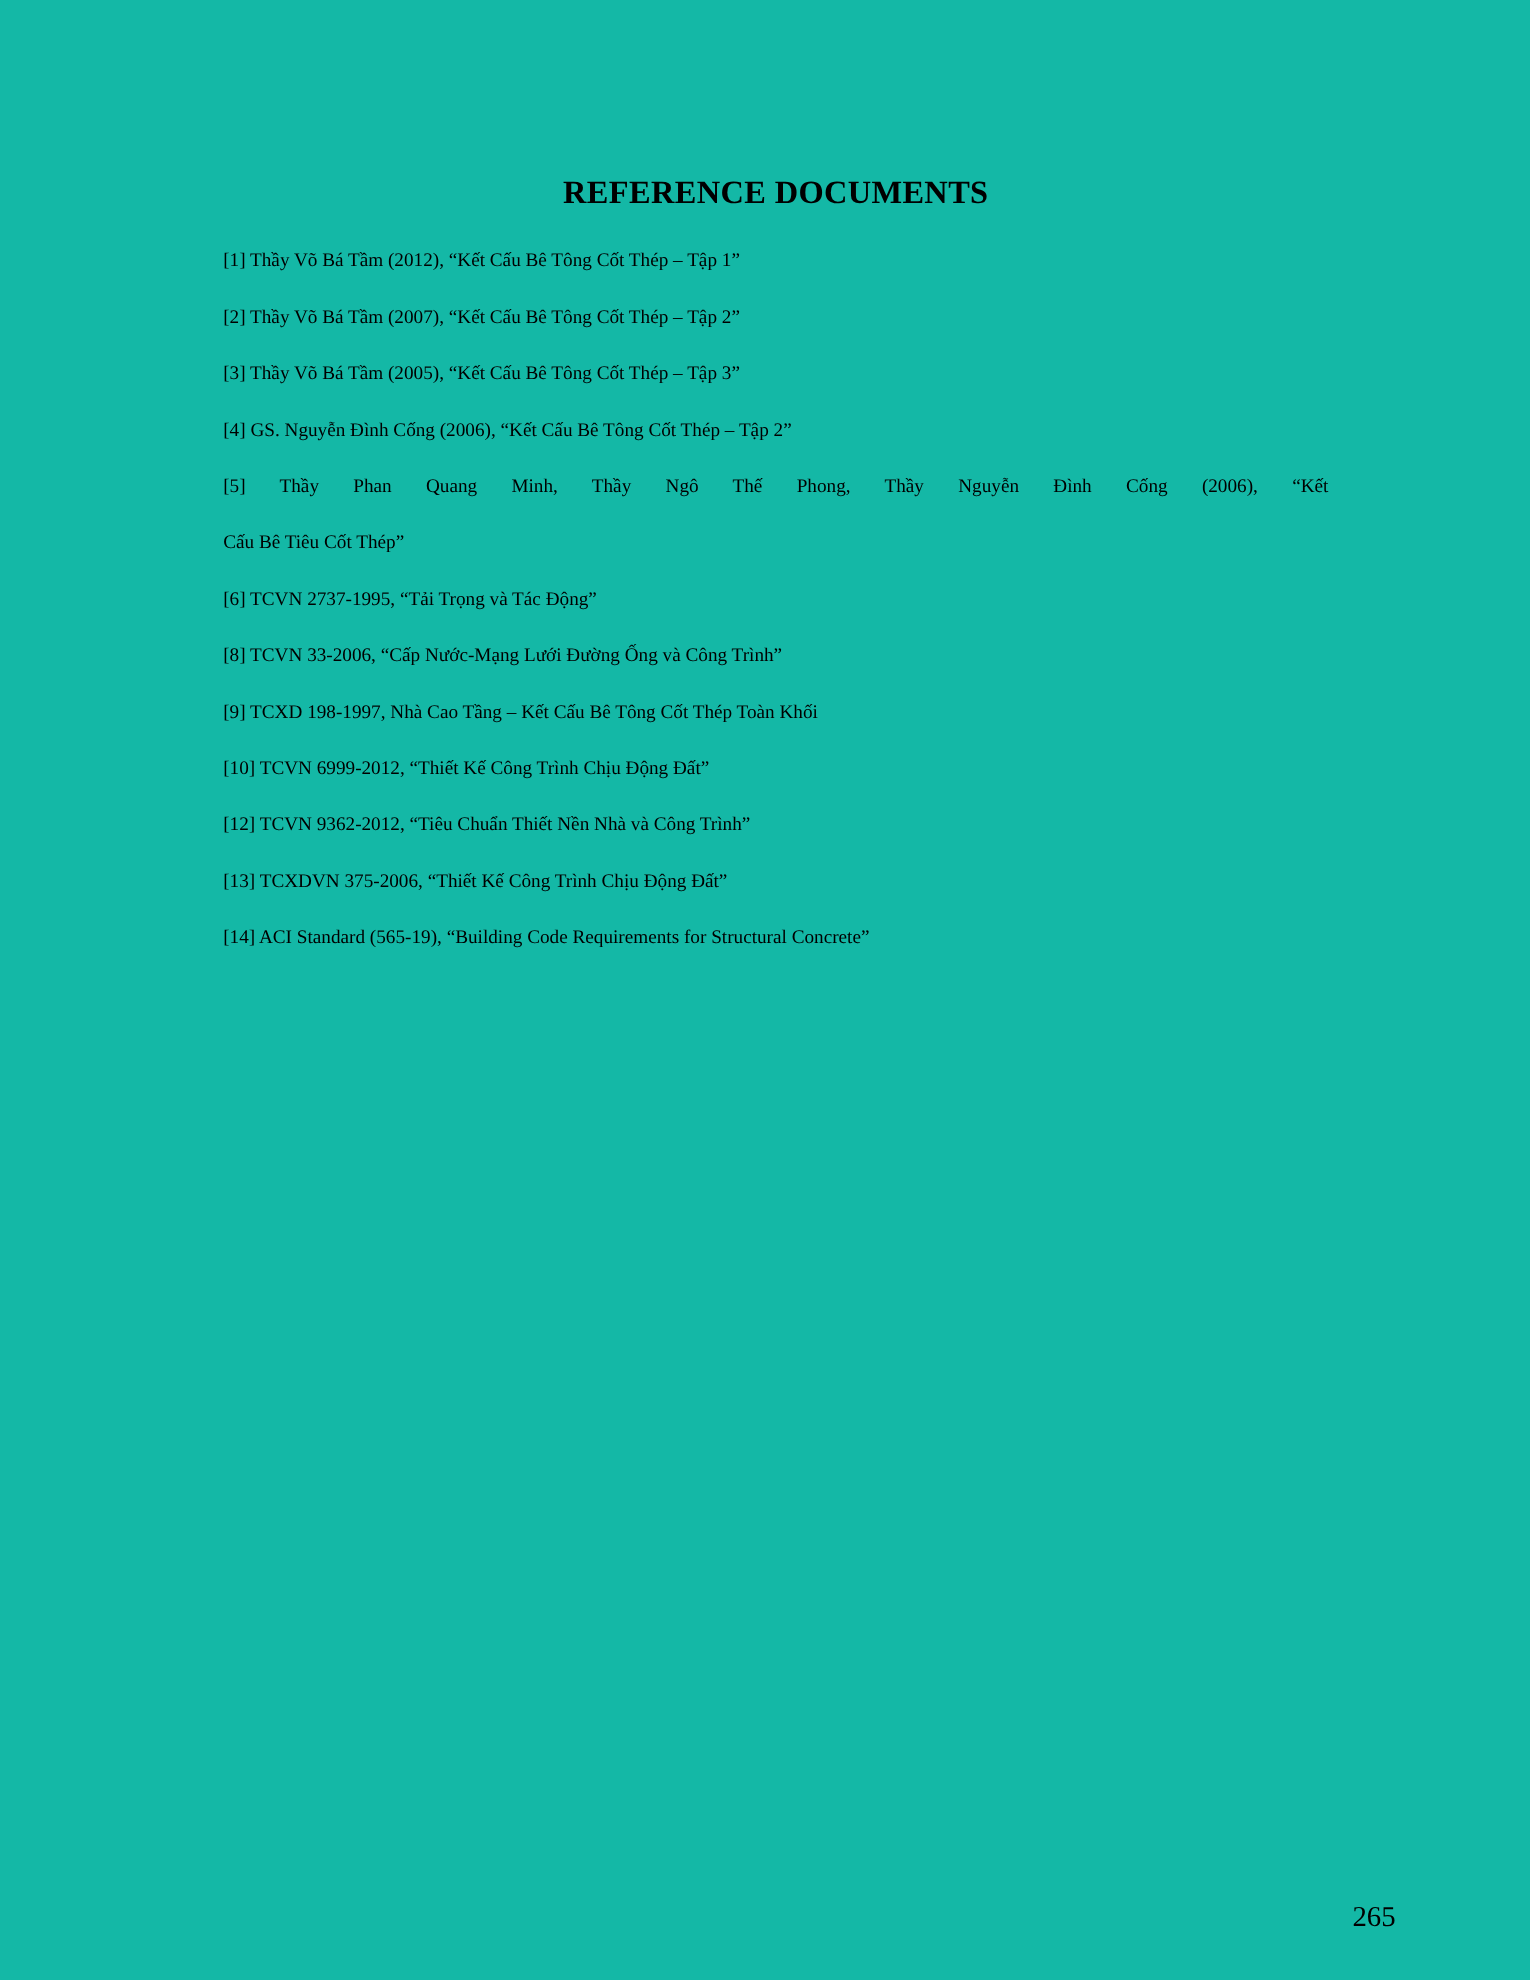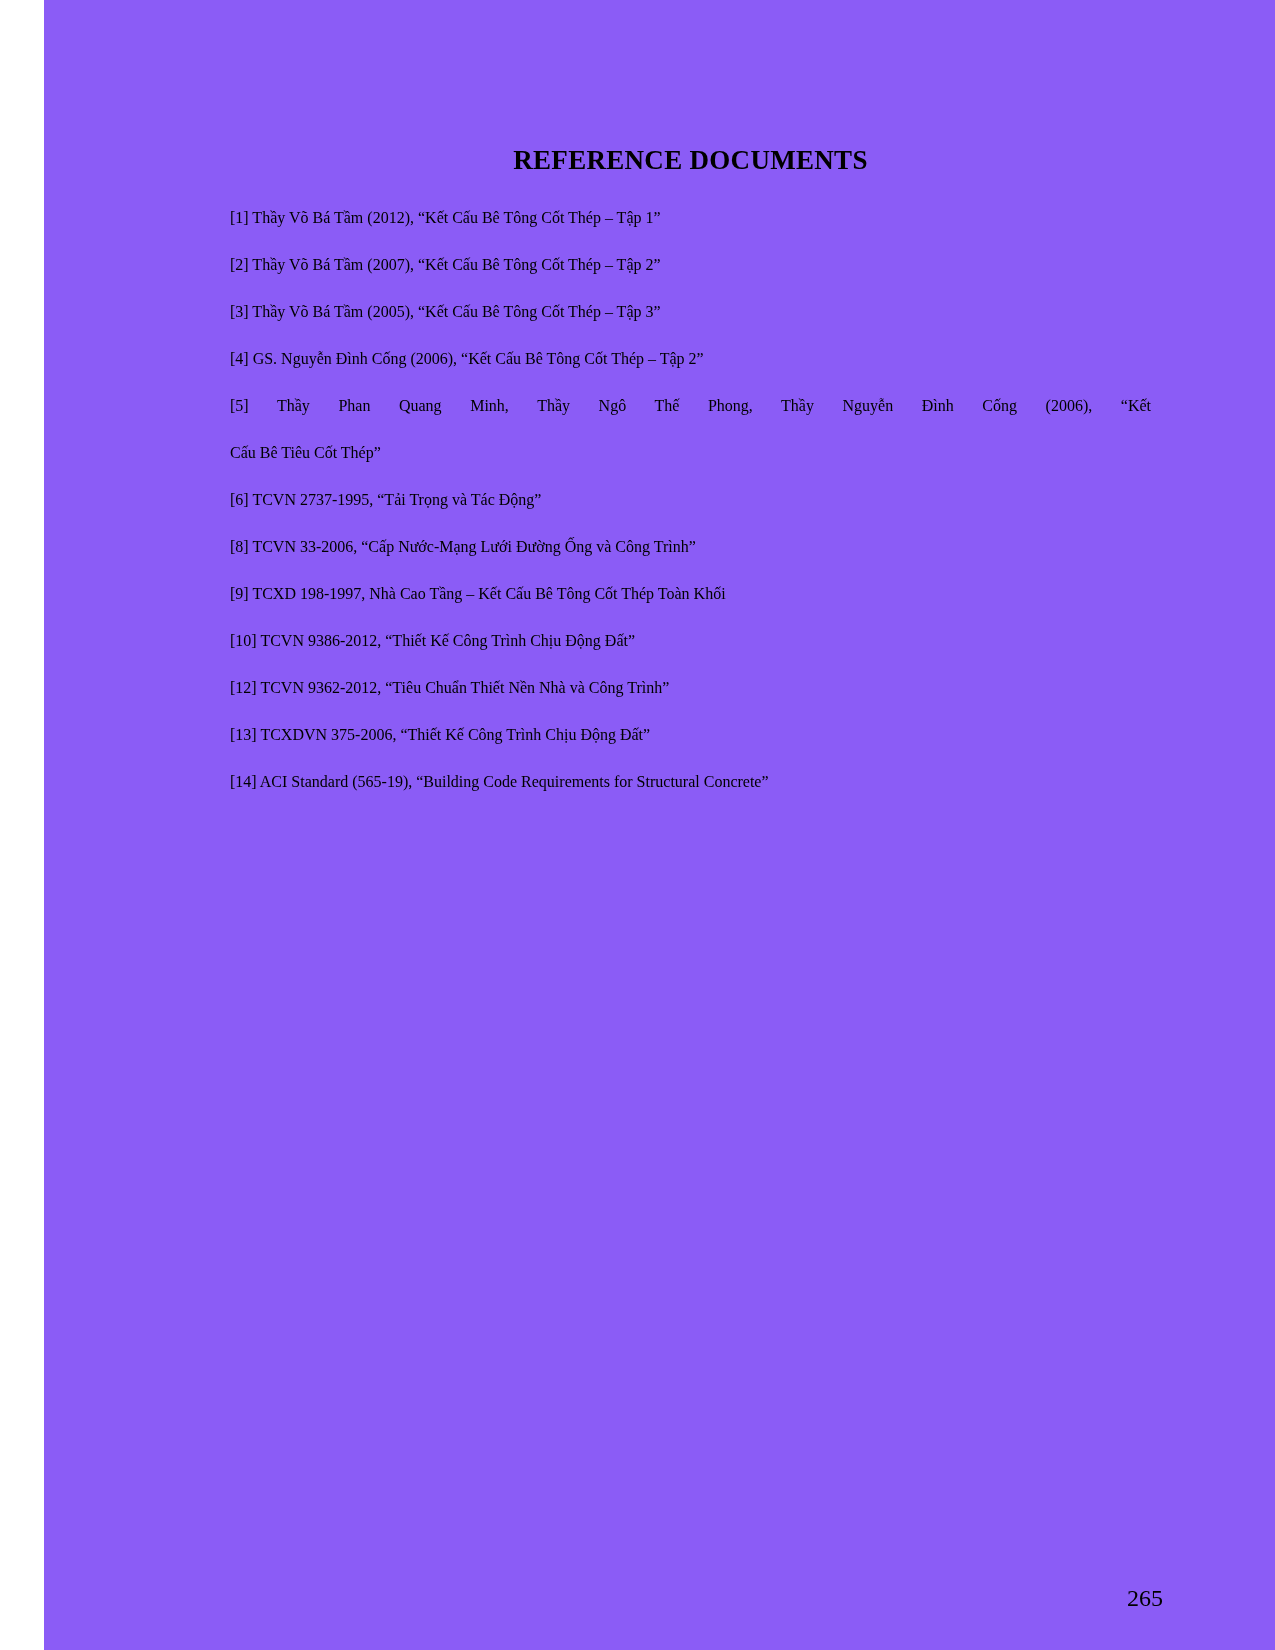--- a/index.html
+++ b/index.html
@@ -11,22 +11,21 @@
     position: relative;
     width: 1275px;
     height: 1650px;
     font-family: "Liberation Serif", "DejaVu Serif", serif;
     color: #000000;
     overflow: hidden;
   }
   .page {
     position: absolute;
     inset: 0;
-    background: #8b5cf6;
-    margin-left: 44px;
+    background: #14b8a6;
   }
   .content {
     position: absolute;
     left: 186px;
     top: 140px;
     width: 921px;
   }
   .doc-title {
     margin: 0 0 14px 0;
     font-size: 27px;
@@ -88,21 +87,21 @@
         <p class="ref">
           <span class="ref-line"><span>[6] </span><span class="b">TCVN</span><span> 2737-1995, “Tải Trọng và Tác Động”</span></span>
         </p>
         <p class="ref">
           <span class="ref-line"><span>[8] </span><span class="b">TCVN</span><span> 33-2006, “Cấp Nước-Mạng Lưới Đường Ống và Công Trình”</span></span>
         </p>
         <p class="ref">
           <span class="ref-line"><span>[9] </span><span class="b">TCXD</span><span> 198-1997, Nhà Cao Tầng – Kết Cấu Bê Tông Cốt Thép Toàn Khối</span></span>
         </p>
         <p class="ref">
-          <span class="ref-line"><span>[10] </span><span class="b">TCVN</span><span> 9386-2012, “Thiết Kế Công Trình Chịu Động Đất”</span></span>
+          <span class="ref-line"><span>[10] </span><span class="b">TCVN</span><span> 6999-2012, “Thiết Kế Công Trình Chịu Động Đất”</span></span>
         </p>
         <p class="ref">
           <span class="ref-line"><span>[12] </span><span class="b">TCVN</span><span> 9362-2012, “Tiêu Chuẩn Thiết Nền Nhà và Công Trình”</span></span>
         </p>
         <p class="ref">
           <span class="ref-line"><span>[13] </span><span class="b">TCXDVN</span><span> 375-2006, “Thiết Kế Công Trình Chịu Động Đất”</span></span>
         </p>
         <p class="ref">
           <span class="ref-line"><span>[14] </span><span class="b">ACI</span><span> Standard (565-19), “Building Code Requirements for Structural Concrete”</span></span>
         </p>

